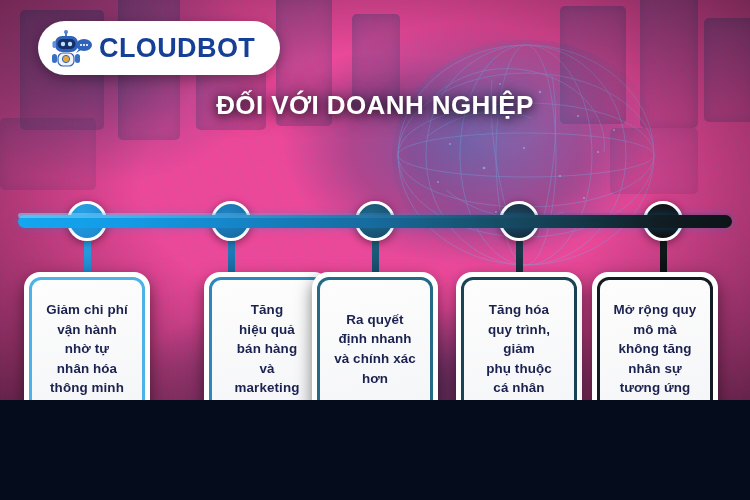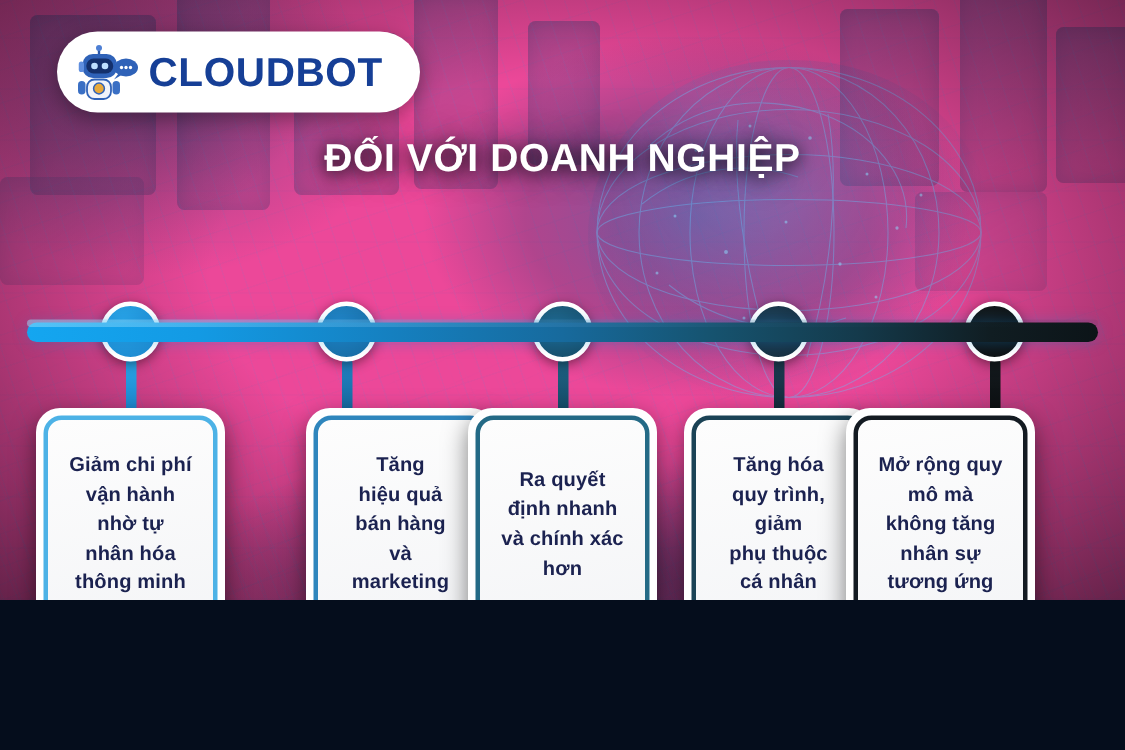--- a/index.html
+++ b/index.html
@@ -270,21 +270,21 @@
       </div>
       <div class="card" style="left: 456px;">
         <div class="card-inner" style="border-color: rgb(27, 67, 86);">
           <div class="card-text">Tăng hóa
 quy trình,
 giảm
 phụ thuộc
 cá nhân</div>
         </div>
       </div>
-      <div class="card" style="left: 564px;">
+      <div class="card" style="left: 592px;">
         <div class="card-inner" style="border-color: rgb(20, 27, 34);">
           <div class="card-text">Mở rộng quy
 mô mà
 không tăng
 nhân sự
 tương ứng</div>
         </div>
       </div>
     </div>
 

